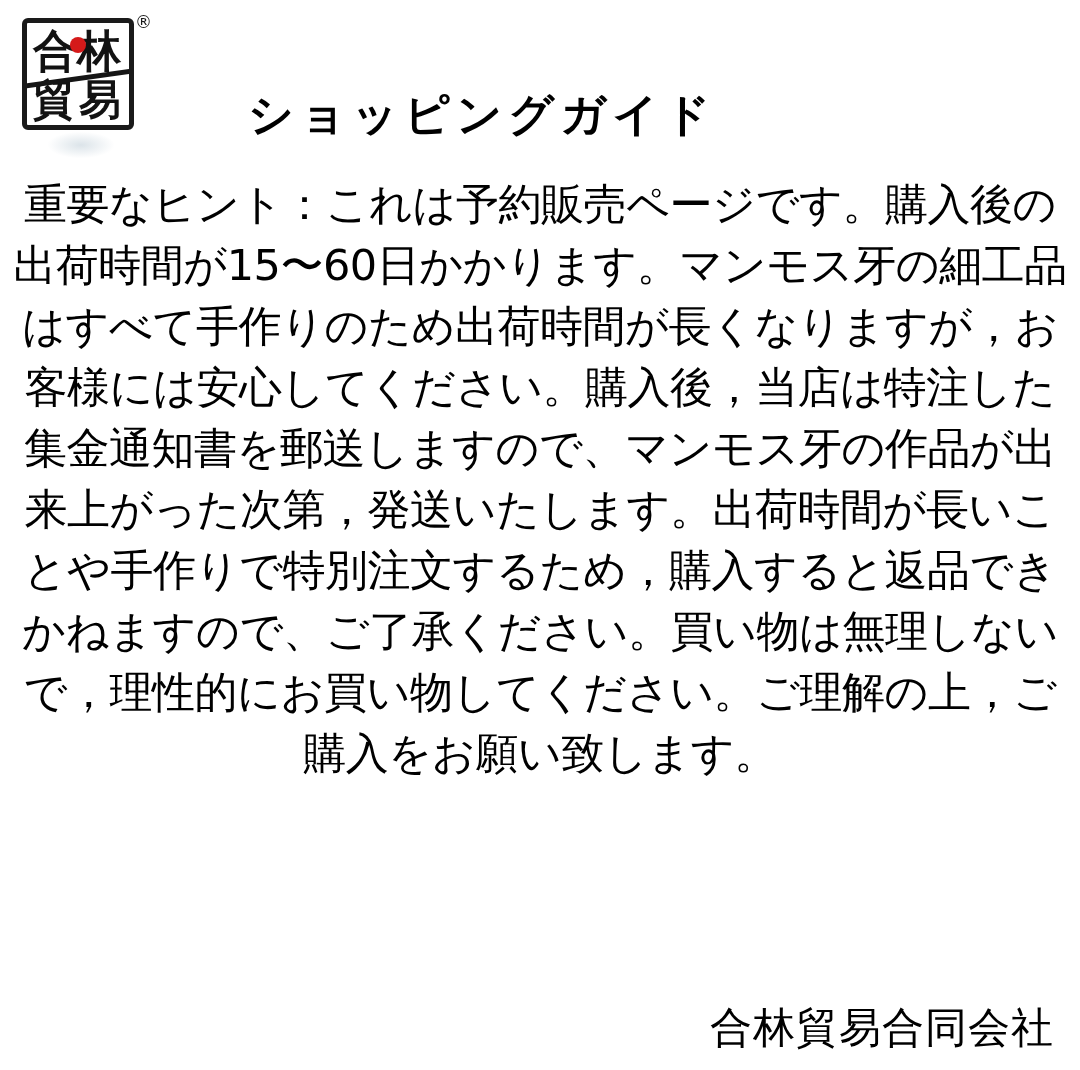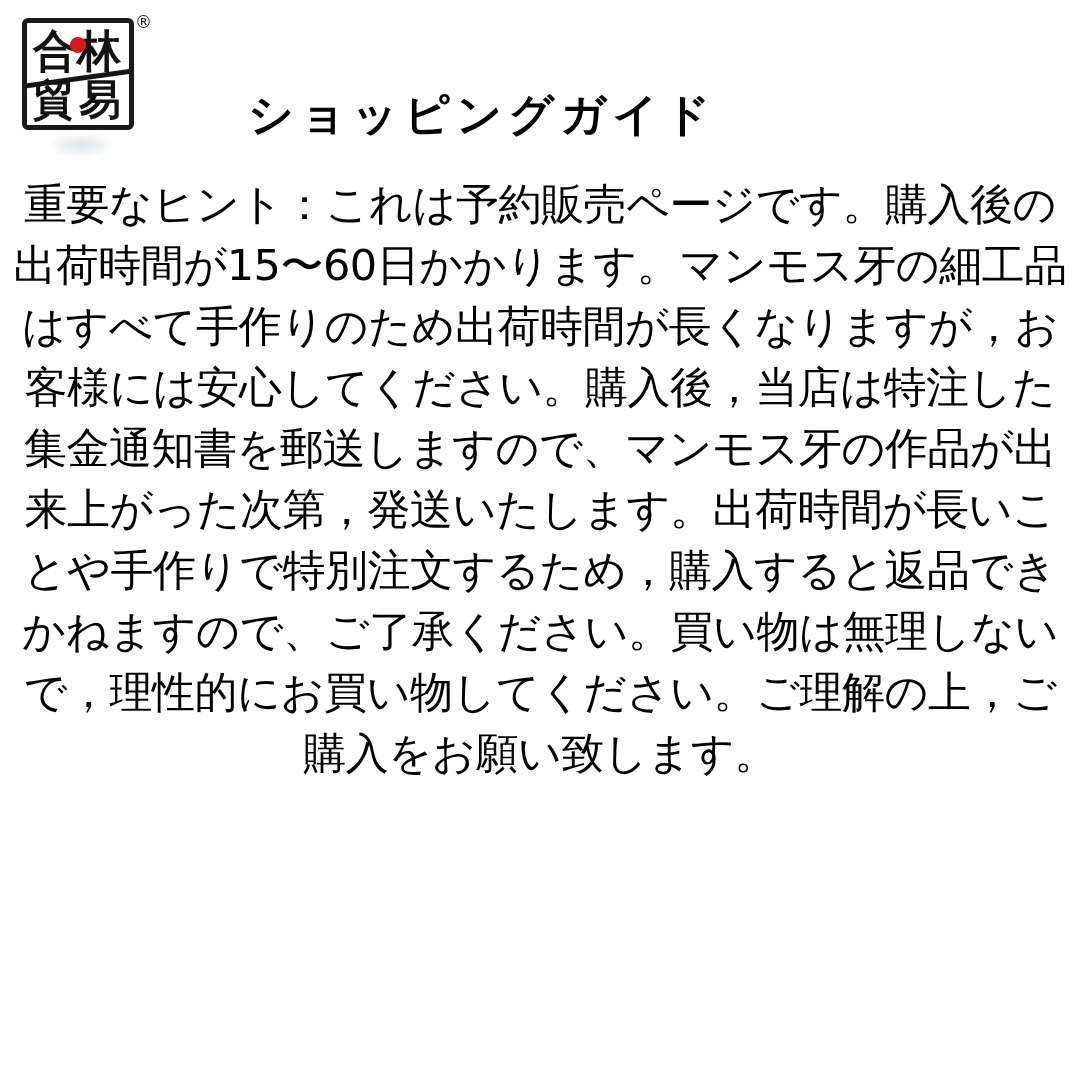--- a/index.html
+++ b/index.html
@@ -154,14 +154,15 @@
       <span class="logo-shadow"></span>
     </div>
 
     <div class="doc-title">ショッピングガイド</div>
   </div>
 
   <div class="body-text">
     <p>重要なヒント：これは予約販売ページです。購入後の出荷時間が15〜60日かかります。マンモス牙の細工品はすべて手作りのため出荷時間が長くなりますが，お客様には安心してください。購入後，当店は特注した集金通知書を郵送しますので、マンモス牙の作品が出来上がった次第，発送いたします。出荷時間が長いことや手作りで特別注文するため，購入すると返品できかねますので、ご了承ください。買い物は無理しないで，理性的にお買い物してください。ご理解の上，ご購入をお願い致します。</p>
   </div>
 
+  <div class="footer">合林貿易合同会社</div>
 
 </div>
 
 </body></html>

